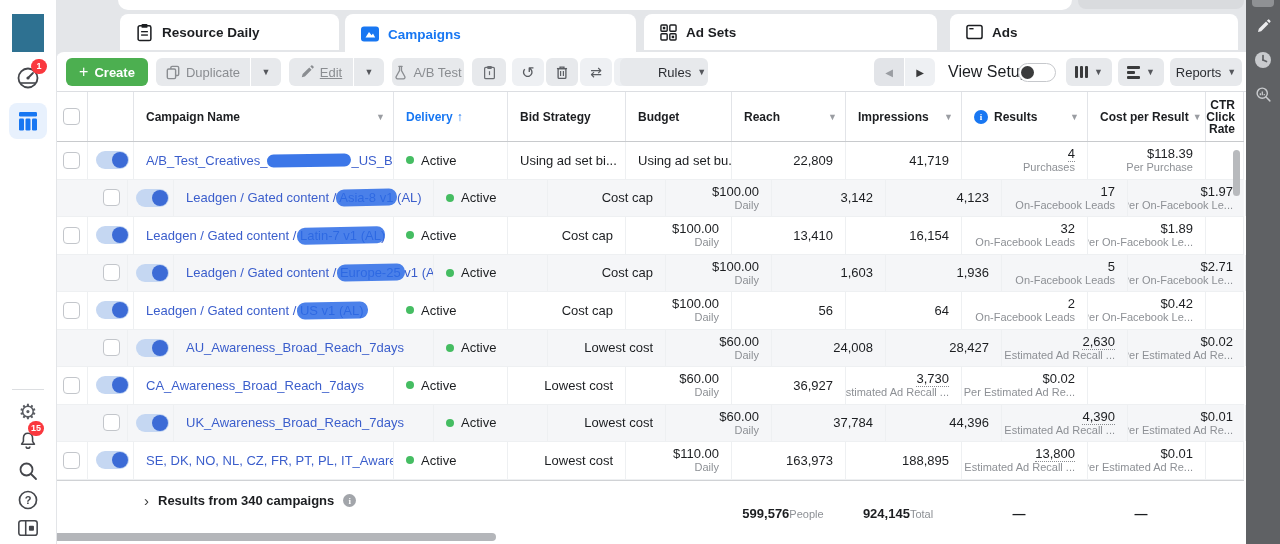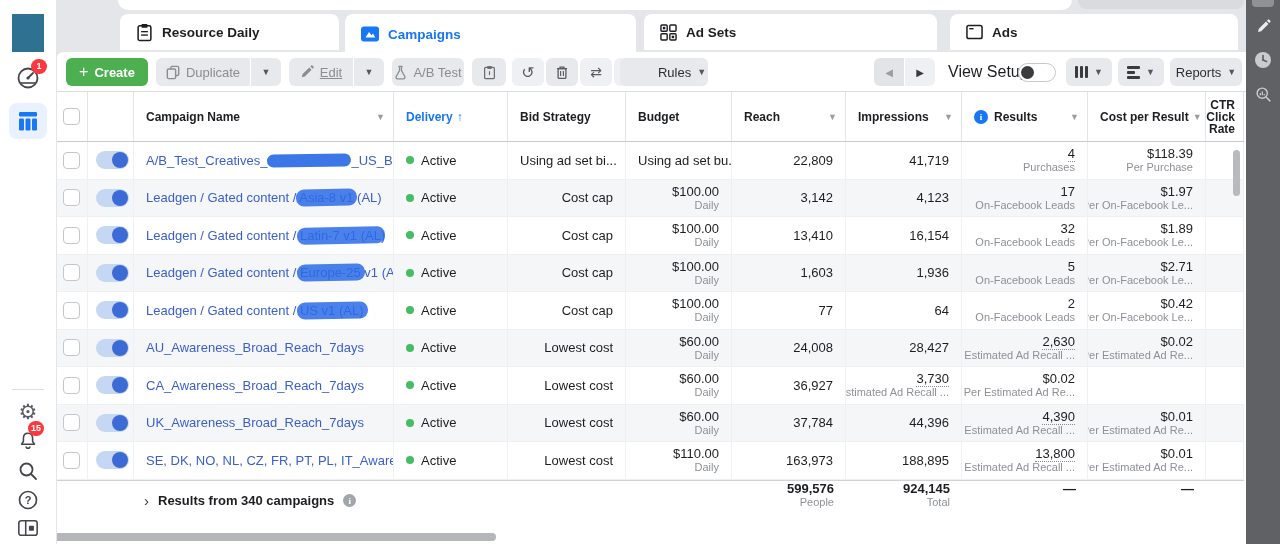--- a/index.html
+++ b/index.html
@@ -82,21 +82,21 @@
   .th-label{white-space:nowrap;}
   .caret-sort{margin-left:auto;font-size:9px;color:#9a9da2;padding-left:4px;}
   .del-h{color:#1877f2;}
   .up-arrow{color:#1877f2;font-size:12px;margin-left:4px;font-weight:bold;}
   .info-blue{width:14px;height:14px;border-radius:50%;background:#1877f2;color:#fff;font-size:9px;font-weight:bold;
              display:inline-flex;align-items:center;justify-content:center;margin-right:6px;flex:none;font-family:"Liberation Serif",serif;}
   .ctr-h{flex-direction:column;align-items:flex-end;justify-content:center;font-size:11px;line-height:12px;padding-left:10px;}
 
   .tbody{position:absolute;left:0;top:90px;width:1188px;}
   .trow{height:37.5px;border-bottom:1px solid #eef0f2;box-sizing:border-box;}
-  .trow.alt{background:#f5f6f8;}
+  .trow.alt{background:#f5f6f8;padding-left:40px;}
   .c-sel{justify-content:center;}
   .cb{width:17px;height:17px;border:1.5px solid #c3c6cb;border-radius:4px;background:#fff;box-sizing:border-box;cursor:pointer;}
   .toggle-on{position:relative;width:33px;height:18px;border-radius:9px;background:#c5d7f2;margin-left:8px;cursor:pointer;flex:none;}
   .toggle-on .knob{position:absolute;right:1px;top:1px;width:16px;height:16px;border-radius:50%;background:#3c6bd6;}
   .c-name{padding:0 10px 0 12px;white-space:nowrap;}
   .link{color:#3b5ecc;font-size:13px;text-decoration:none;white-space:nowrap;cursor:pointer;}
   .blob{display:inline-block;height:13px;background:#2b6be6;opacity:.92;border-radius:7px;vertical-align:-2px;transform:rotate(-1deg);}
   .redact{position:relative;white-space:nowrap;}
   .redact::after{content:'';position:absolute;left:-3px;right:-4px;top:-1px;bottom:-1px;background:#2b6be6;opacity:.85;
                  border-radius:8px;transform:rotate(-1.2deg);}
@@ -110,21 +110,21 @@
   .sub{font-size:11px;line-height:13px;color:#8d9095;white-space:nowrap;}
   .c-num{justify-content:flex-end;padding-right:12px;font-size:13px;}
   .dotted{border-bottom:1px dotted #8a8d91;}
 
   .tfoot{position:absolute;left:0;top:427.5px;width:1188px;height:40px;border-top:1px solid #d0d2d5;background:#fff;}
   .tfoot .cell{border-right:none;}
   .foot-label{padding-left:10px;gap:9px;font-size:13px;font-weight:bold;white-space:nowrap;}
   .chev{font-size:15px;font-weight:normal;color:#3a3b3c;}
   .info-gray{width:13px;height:13px;border-radius:50%;background:#a2a5aa;color:#fff;font-size:9px;font-weight:bold;
              display:inline-flex;align-items:center;justify-content:center;font-family:"Liberation Serif",serif;}
-  .foot-num{flex-direction:column;align-items:flex-end;padding-right:12px;font-weight:bold;}
+  .foot-num{flex-direction:row;align-items:flex-end;justify-content:center;padding-right:12px;font-weight:bold;margin-top:28px;}
   .foot-num .sub{font-weight:normal;}
 
   .vthumb{position:absolute;left:1177px;top:98px;width:7px;height:46px;background:#b8babd;border-radius:4px;}
   .hscroll{position:absolute;left:38px;top:533px;width:458px;height:8px;background:#b4b6ba;border-radius:4px;z-index:7;}
 
   svg{display:block;}
 </style>
 </head>
 <body>
 
@@ -555,21 +555,21 @@
             <span class="del-txt">Active</span>
           </div>
     <div class="cell c-bid">
             <span class="bid-txt">Cost cap</span>
           </div>
     <div class="cell two-line c-bud">
             <div class="val bud-val">$100.00</div>
             <div class="sub bud-sub">Daily</div>
           </div>
     <div class="cell c-num">
-            <span class="reach-val">77</span>
+            <span class="reach-val">56</span>
           </div>
     <div class="cell c-num">
             <span class="imp-val">64</span>
           </div>
     <div class="cell two-line">
             <div class="val res-val"><span>2</span></div>
             <div class="sub res-sub">On-Facebook Leads</div>
           </div>
     <div class="cell two-line">
             <div class="val cpr-val">$0.42</div>

